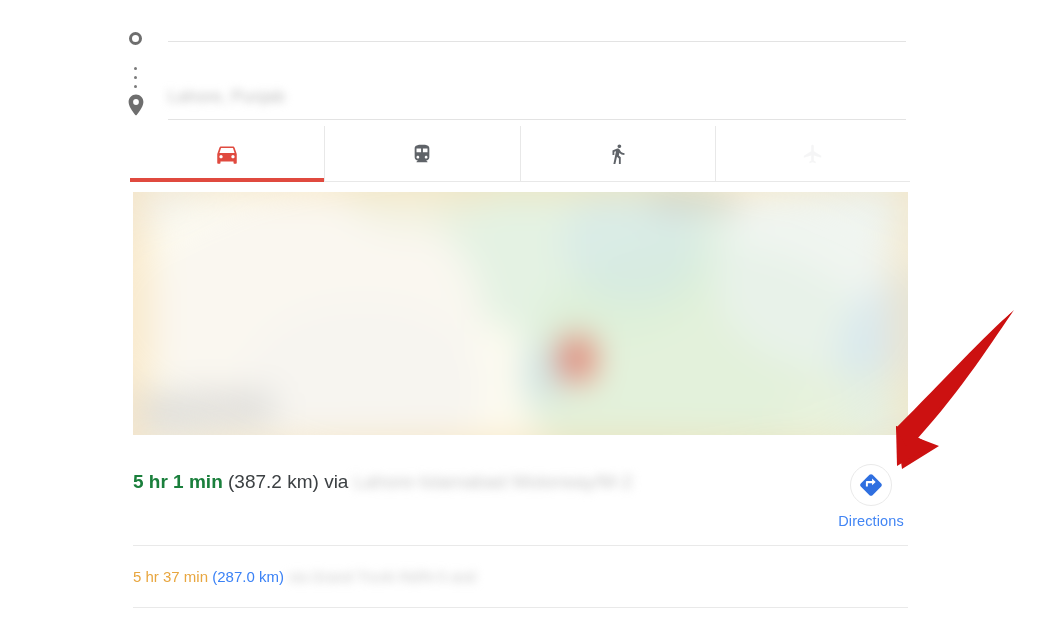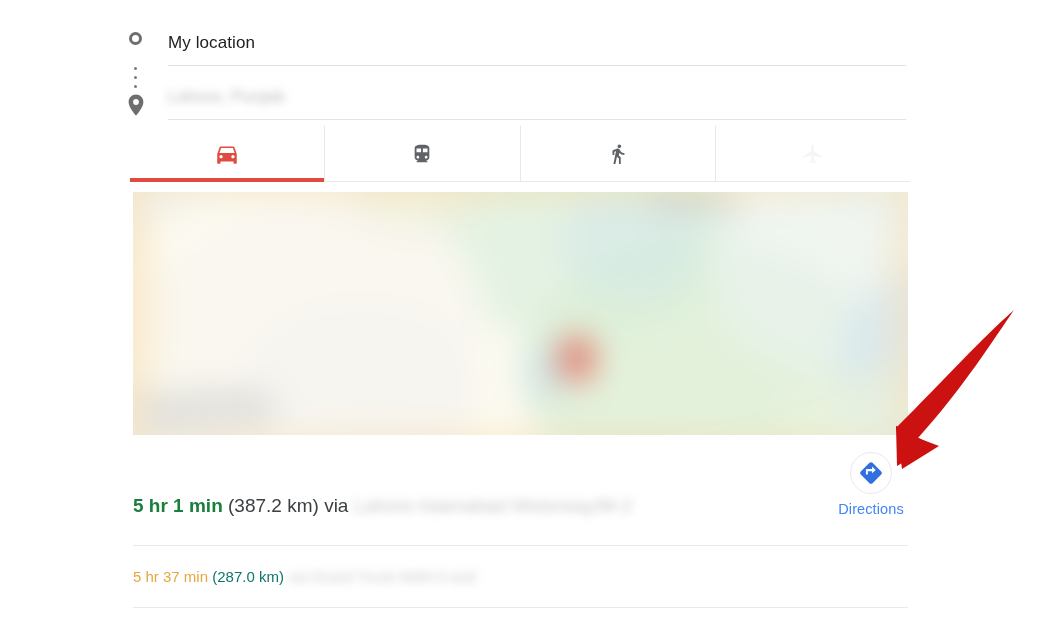--- a/index.html
+++ b/index.html
@@ -167,34 +167,34 @@
     cursor: pointer;
   }
   #route-row-0 { height: 109px; }
   #route-row-1 { height: 63px; border-top: 1px solid #e9e9e9; border-bottom: 1px solid #e9e9e9; }
 
   .route-summary {
     position: absolute;
     left: 0;
     white-space: nowrap;
   }
-  #route-summary-0 { top: 58px; font-size: 19px; line-height: 24px; }
+  #route-summary-0 { top: 34px; font-size: 19px; line-height: 24px; }
   #route-summary-1 { top: 21px; font-size: 15px; line-height: 20px; }
 
   .route-duration { font-weight: bold; }
   .dur-fast { color: #1a7f3c; }
   .dur-slow { color: #e8a63f; font-weight: normal; }
   .route-distance-0 { color: #3c4043; }
-  .route-distance-1 { color: #0f766e; }
+  .route-distance-1 { color: #3b82f6; }
 
   
   #directions-action {
     position: absolute;
     left: 830;
-    top: 452px;
+    top: 464px;
     width: 86px;
     text-align: center;
     cursor: pointer;
   }
   #directions-button {
     width: 42px;
     height: 42px;
     margin: 0 auto;
     border: 1px solid #eaeaea;
     border-radius: 50%;
@@ -232,21 +232,20 @@
     <div class="rail-dot d1"></div>
     <div class="rail-dot d2"></div>
     <div class="rail-dot d3"></div>
     <svg id="destination-pin-icon" viewBox="0 0 18 22">
       <path d="M9 0.6C4.9 0.6 1.6 3.9 1.6 8c0 5.2 6.4 12.6 6.7 12.9 0.4 0.4 1 0.4 1.4 0 0.3-0.3 6.7-7.7 6.7-12.9C16.4 3.9 13.1 0.6 9 0.6z" fill="#6e6e6e"></path>
       <circle cx="9" cy="8" r="2.9" fill="#ffffff"></circle>
     </svg>
   </div>
 
   <div class="field-row" id="origin-row">
-    <div class="field-text" title="Choose starting point">My location</div>
     <div class="field-underline"></div>
   </div>
 
   <div class="field-row" id="destination-row">
     <div class="field-text"><span class="redacted" title="Choose destination">Lahore, Punjab</span></div>
     <div class="field-underline"></div>
   </div>
 
 </div>
 

